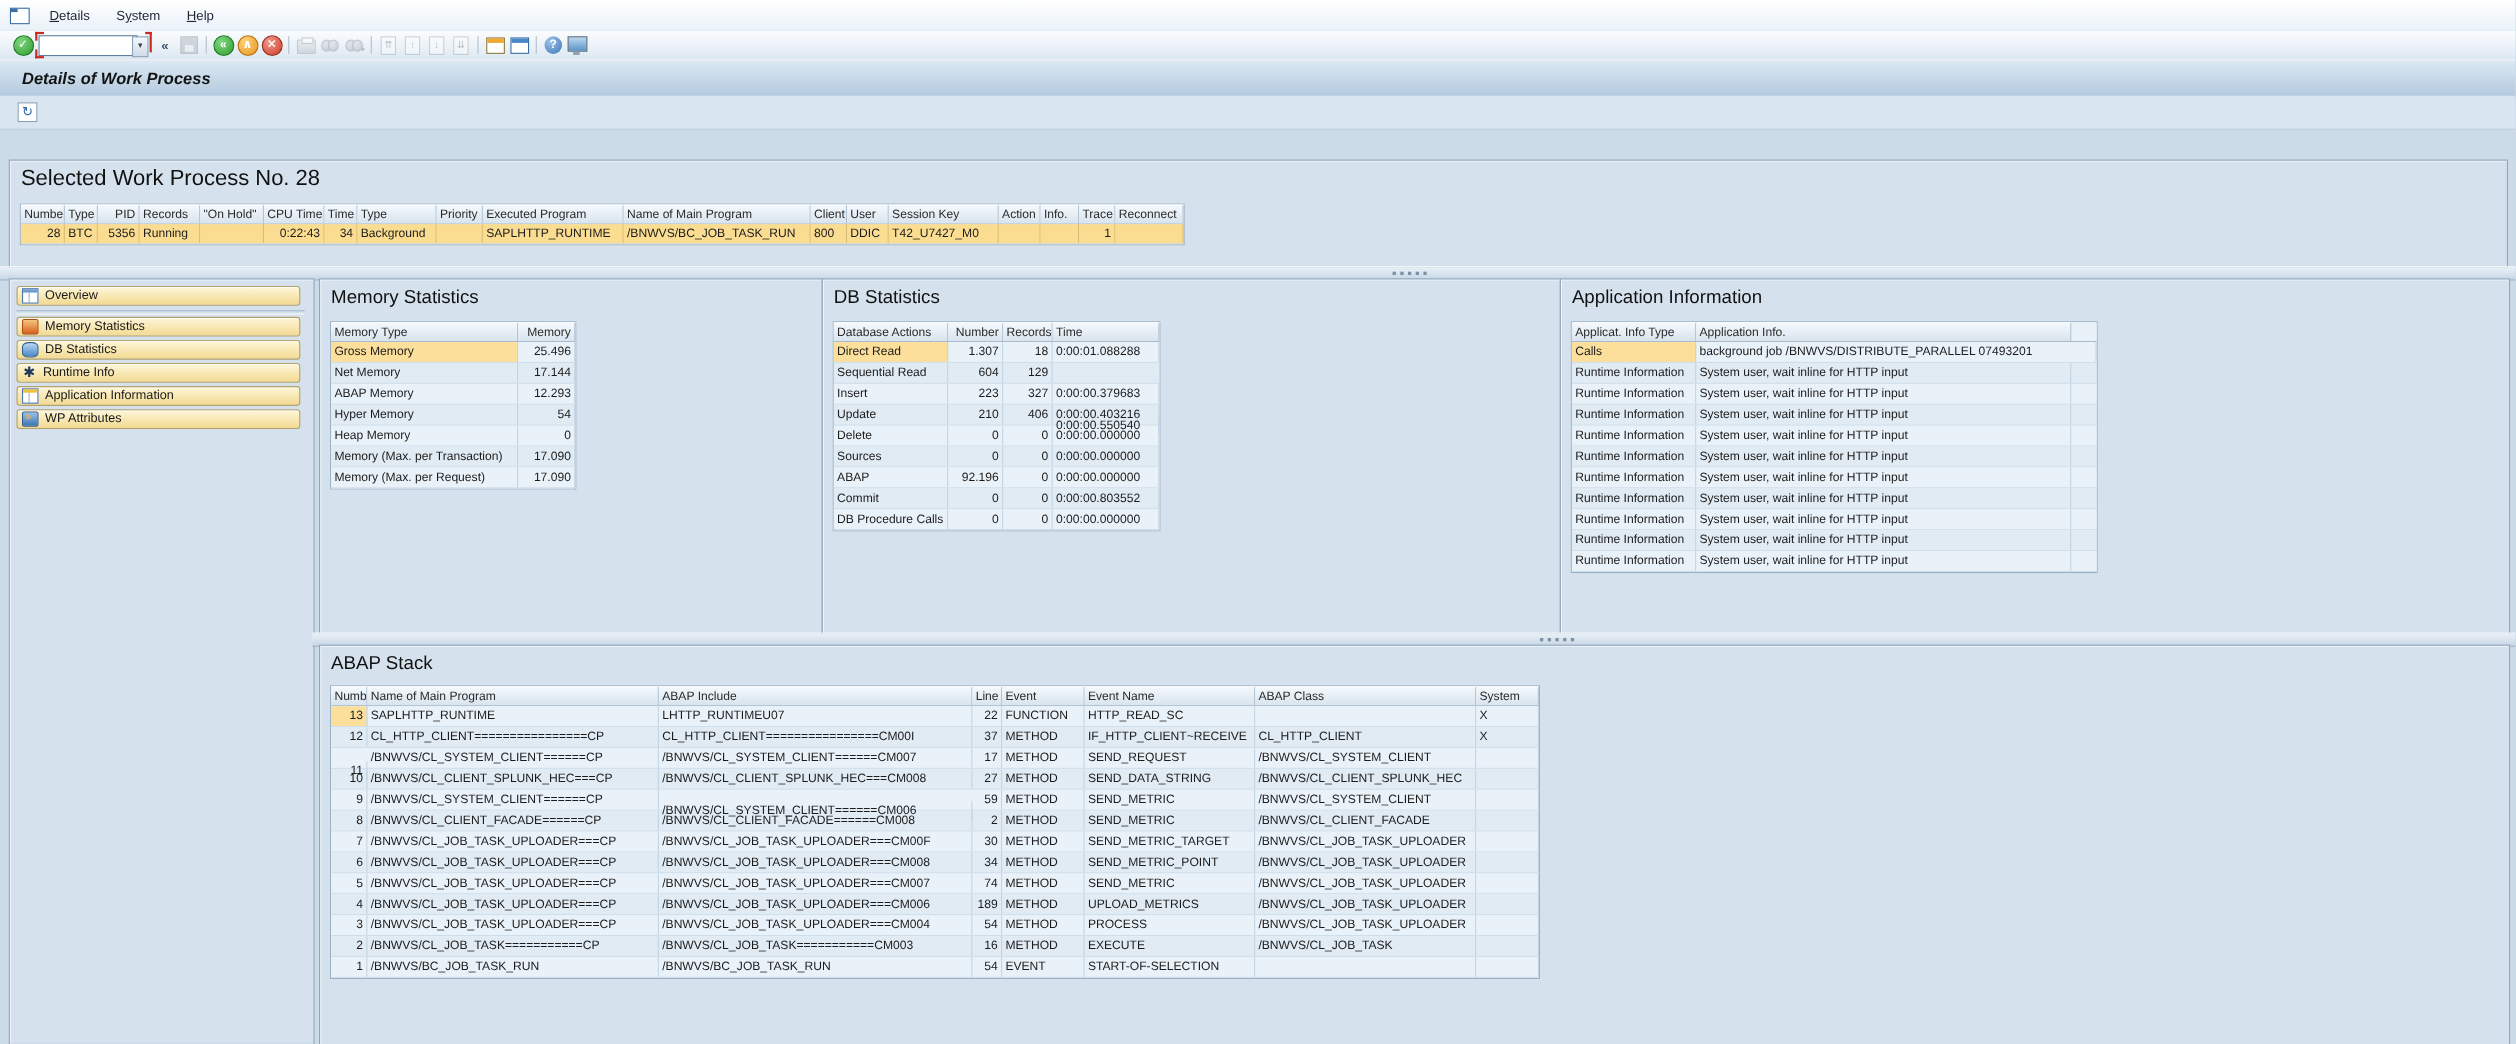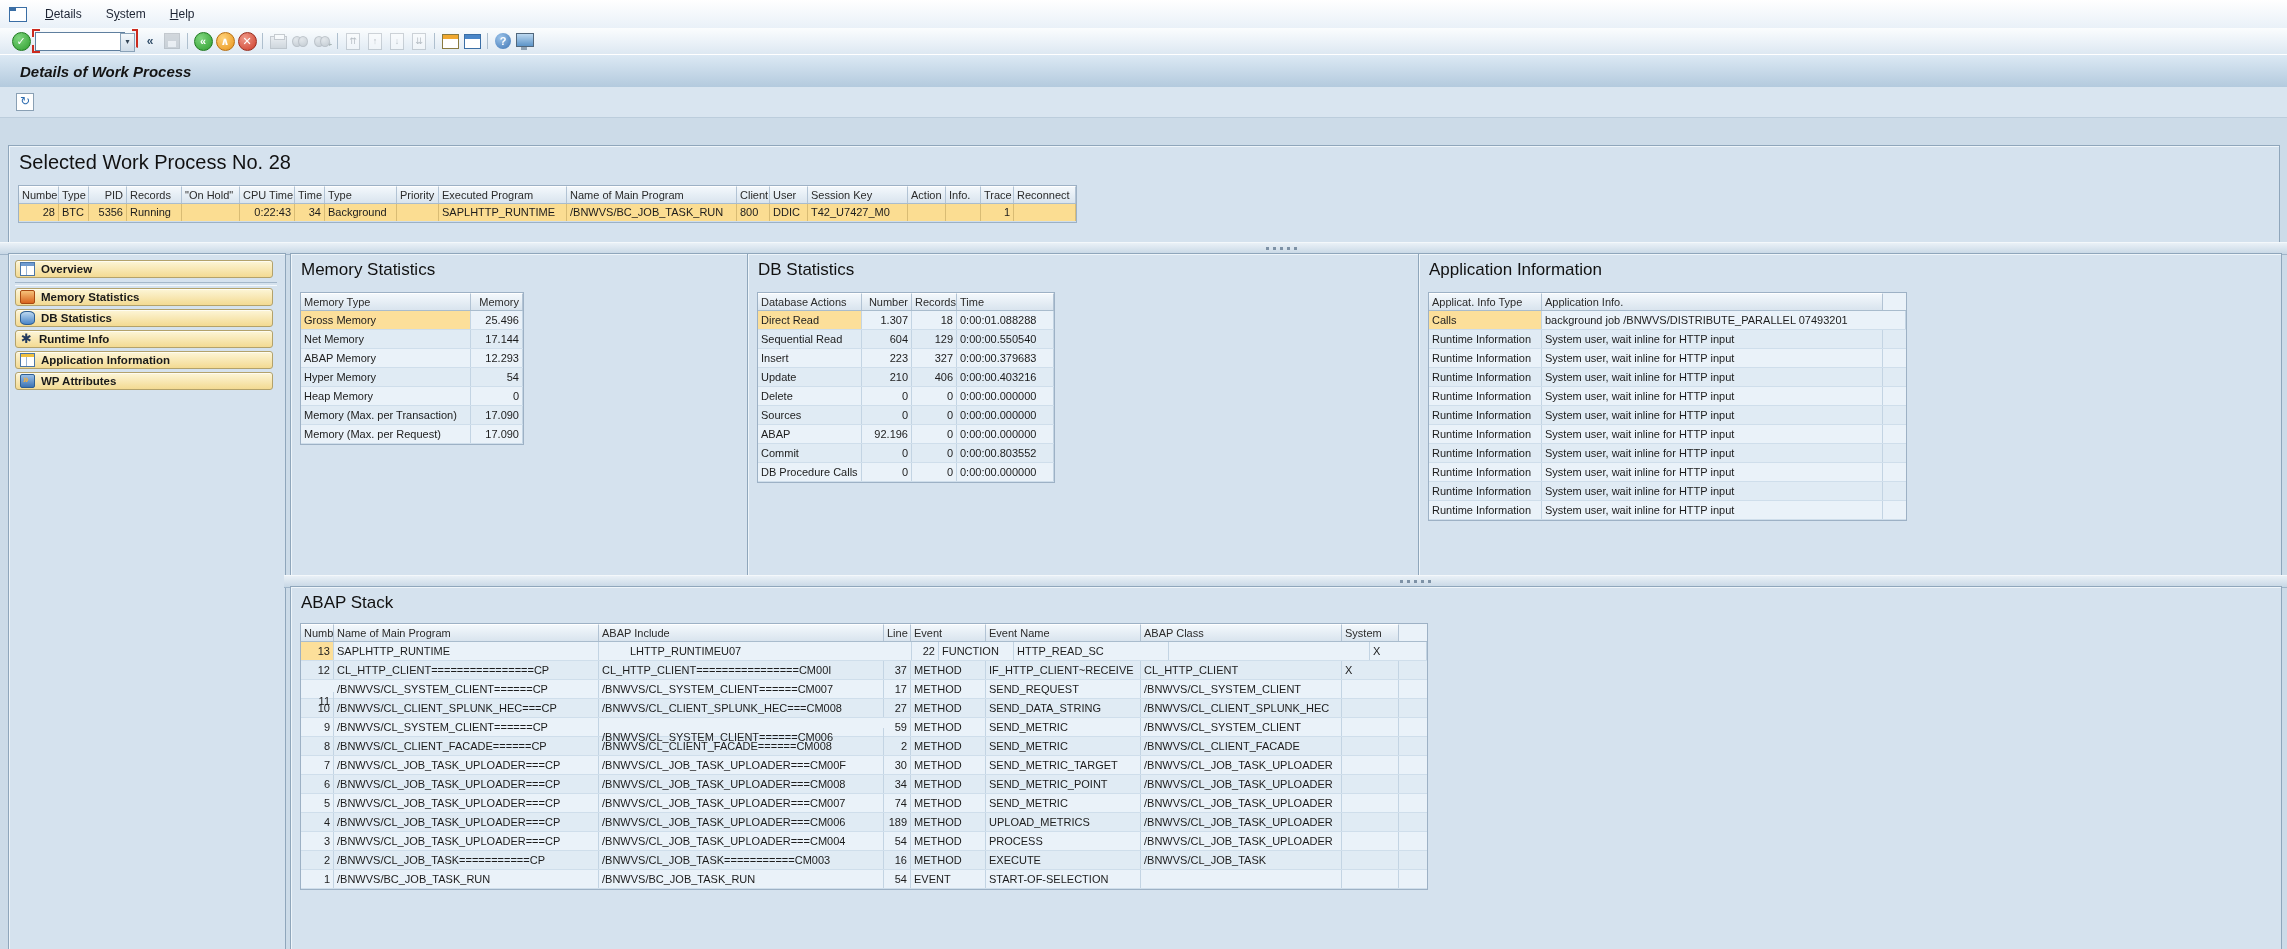--- a/index.html
+++ b/index.html
@@ -68,21 +68,21 @@
   #wp-box .phead{font-size:20px;left:10px;top:5px;}
 
   .split{position:absolute;background:linear-gradient(#eaf1f7,#c7d7e5);border-top:1px solid #f4f8fb;border-bottom:1px solid #9fb4c8;}
   .dots{position:absolute;top:4px;display:flex;gap:4px;}
   .dots i{width:3px;height:3px;background:#7e92a6;display:block;}
 
   
   #sidebar{left:8px;top:253px;width:276px;height:695px;}
   .sbtn{position:absolute;left:6px;width:258px;height:18px;display:flex;align-items:center;padding:0 4px;box-sizing:border-box;
         background:linear-gradient(#fdf6d8,#f3da92);border:1px solid #b3a26b;border-radius:3px;
-        font-size:11.5px;color:#1a1a1a;cursor:pointer;box-shadow:inset 0 1px 0 rgba(255,255,255,.65);font-weight:bold;}
+        font-size:11.5px;color:#1a1a1a;cursor:pointer;box-shadow:inset 0 1px 0 rgba(255,255,255,.65);}
   .sbtn .sic{width:13px;height:12px;margin-right:6px;flex:none;position:relative;}
   .sb-sep{position:absolute;left:6px;width:262px;height:2px;border-top:1px solid #a3b7ca;border-bottom:1px solid #f3f8fc;}
   .ic-table{background:#fff;border:1px solid #4a76a8;}
   .ic-table:before{content:"";position:absolute;left:0;top:0;right:0;height:3px;background:#6f9bd0;}
   .ic-table:after{content:"";position:absolute;left:5px;top:3px;bottom:0;width:1px;background:#9ab4d4;}
   .ic-scroll{background:linear-gradient(#f6c27a,#d8641e);border:1px solid #a84a12;border-radius:2px;}
   .ic-db{background:linear-gradient(#bcd8f0,#4a86c8);border:1px solid #2d5e94;border-radius:6px/4px;}
   .ic-gear{color:#223a5e;font-size:13px;line-height:12px;text-align:center;}
   .ic-table2{background:#fff;border:1px solid #4a76a8;}
   .ic-table2:before{content:"";position:absolute;left:0;top:0;right:0;height:3px;background:#f0c040;}
@@ -321,21 +321,21 @@
       <div class="tr">
         <div class="td a-l hl" style="width: 104px;">Direct Read</div>
         <div class="td a-r" style="width: 50px;">1.307</div>
         <div class="td a-r" style="width: 45px;">18</div>
         <div class="td a-l" style="width: 97px;">0:00:01.088288</div>
       </div>
       <div class="tr alt">
         <div class="td a-l" style="width: 104px;">Sequential Read</div>
         <div class="td a-r" style="width: 50px;">604</div>
         <div class="td a-r" style="width: 45px;">129</div>
-        <div class="td a-l" style="width: 97px;">0:00:00.550540</div>
+        <div class="td a-l" style="width: 97px; margin-top: 48px;">0:00:00.550540</div>
       </div>
       <div class="tr">
         <div class="td a-l" style="width: 104px;">Insert</div>
         <div class="td a-r" style="width: 50px;">223</div>
         <div class="td a-r" style="width: 45px;">327</div>
         <div class="td a-l" style="width: 97px;">0:00:00.379683</div>
       </div>
       <div class="tr alt">
         <div class="td a-l" style="width: 104px;">Update</div>
         <div class="td a-r" style="width: 50px;">210</div>
@@ -448,21 +448,21 @@
         <div class="td a-l" style="width: 285px;">ABAP Include</div>
         <div class="td a-r" style="width: 27px;">Line</div>
         <div class="td a-l" style="width: 75px;">Event</div>
         <div class="td a-l" style="width: 155px;">Event Name</div>
         <div class="td a-l" style="width: 201px;">ABAP Class</div>
         <div class="td a-l" style="width: 57px;">System</div>
       </div>
       <div class="tr">
         <div class="td a-r hl" style="width: 33px;">13</div>
         <div class="td a-l" style="width: 265px;">SAPLHTTP_RUNTIME</div>
-        <div class="td a-l" style="width: 285px; margin-left: 28px;">LHTTP_RUNTIMEU07</div>
+        <div class="td a-l" style="width: 285px;">LHTTP_RUNTIMEU07</div>
         <div class="td a-r" style="width: 27px;">22</div>
         <div class="td a-l" style="width: 75px;">FUNCTION</div>
         <div class="td a-l" style="width: 155px;">HTTP_READ_SC</div>
         <div class="td a-l" style="width: 201px;"></div>
         <div class="td a-l" style="width: 57px;">X</div>
       </div>
       <div class="tr alt">
         <div class="td a-r" style="width: 33px;">12</div>
         <div class="td a-l" style="width: 265px;">CL_HTTP_CLIENT================CP</div>
         <div class="td a-l" style="width: 285px;">CL_HTTP_CLIENT================CM00I</div>

